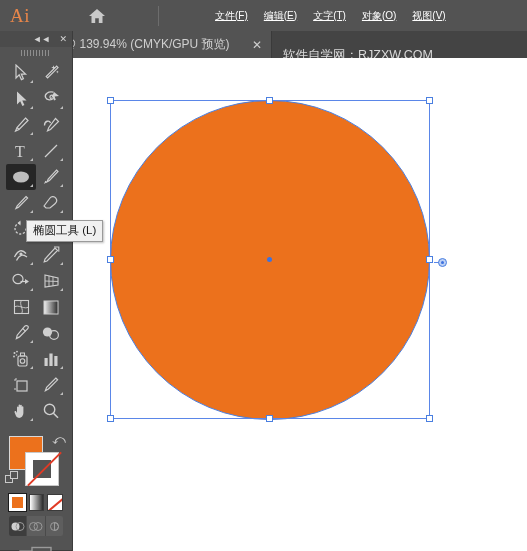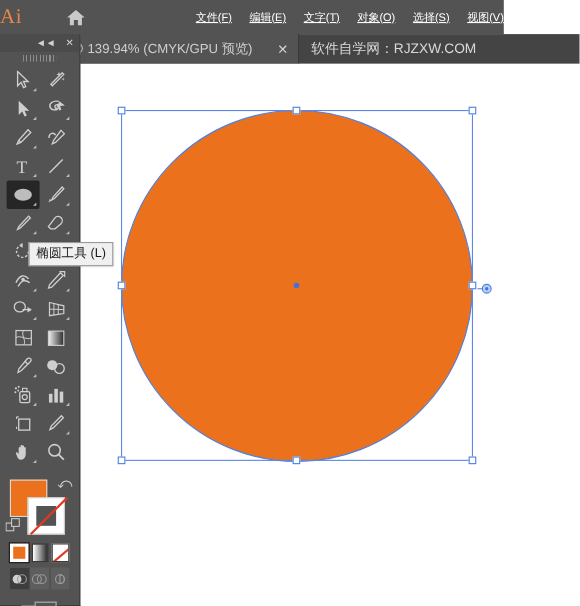--- a/index.html
+++ b/index.html
@@ -11,21 +11,21 @@
   }
   #app {
     position: relative;
     width: 527px; height: 551px;
     background: #ffffff;
   }
 
   
   #menubar {
     position: absolute; left: 0; top: 0;
-    width: 458px; height: 31px;
+    width: 527px; height: 31px;
     background: #535353;
     display: flex; align-items: center; gap: 40px;
   }
   #ai-logo {
     width: 40px; height: 31px;
     display: flex; align-items: center; justify-content: center;
     color: #e8864a;
     font-size: 19px;
     font-family: "Liberation Serif", serif;
     letter-spacing: 0.5px;
@@ -75,21 +75,21 @@
     overflow: hidden;
   }
   #doc-tab-close {
     position: absolute; right: 9px; top: 50%;
     transform: translateY(-50%);
     color: #cfcfcf; font-size: 12px;
     line-height: 1;
     cursor: pointer;
   }
   #site-label {
-    position: absolute; left: 283px; top: 0;
+    position: absolute; left: 283px; top: 11px;
     height: 27px;
     display: flex; align-items: center;
     color: #d9d9d9;
     font-size: 12.5px;
     white-space: nowrap;
   }
 
   
   #canvas {
     position: absolute; left: 0; top: 58px;
@@ -320,21 +320,20 @@
       <svg width="18" height="16" viewBox="0 0 18 16" aria-hidden="true">
         <path d="M9 1 L17 8 L14.5 8 L14.5 15 L10.8 15 L10.8 10.2 L7.2 10.2 L7.2 15 L3.5 15 L3.5 8 L1 8 Z" fill="#c9c9c9"></path>
       </svg>
     </div>
     <div id="menu-divider"></div>
     <div id="menu-items">
       <div class="menu-item">文件(F)</div>
       <div class="menu-item">编辑(E)</div>
       <div class="menu-item">文字(T)</div>
       <div class="menu-item">对象(O)</div>
-      <div class="menu-item">选择(S)</div>
       <div class="menu-item">视图(V)</div>
     </div>
   </div>
 
   <div id="tabbar">
     <div id="doc-tab">
       <div id="doc-tab-title">@ 139.94% (CMYK/GPU 预览)</div>
       <div id="doc-tab-close">✕</div>
     </div>
     <div id="site-label">软件自学网：RJZXW.COM</div>

